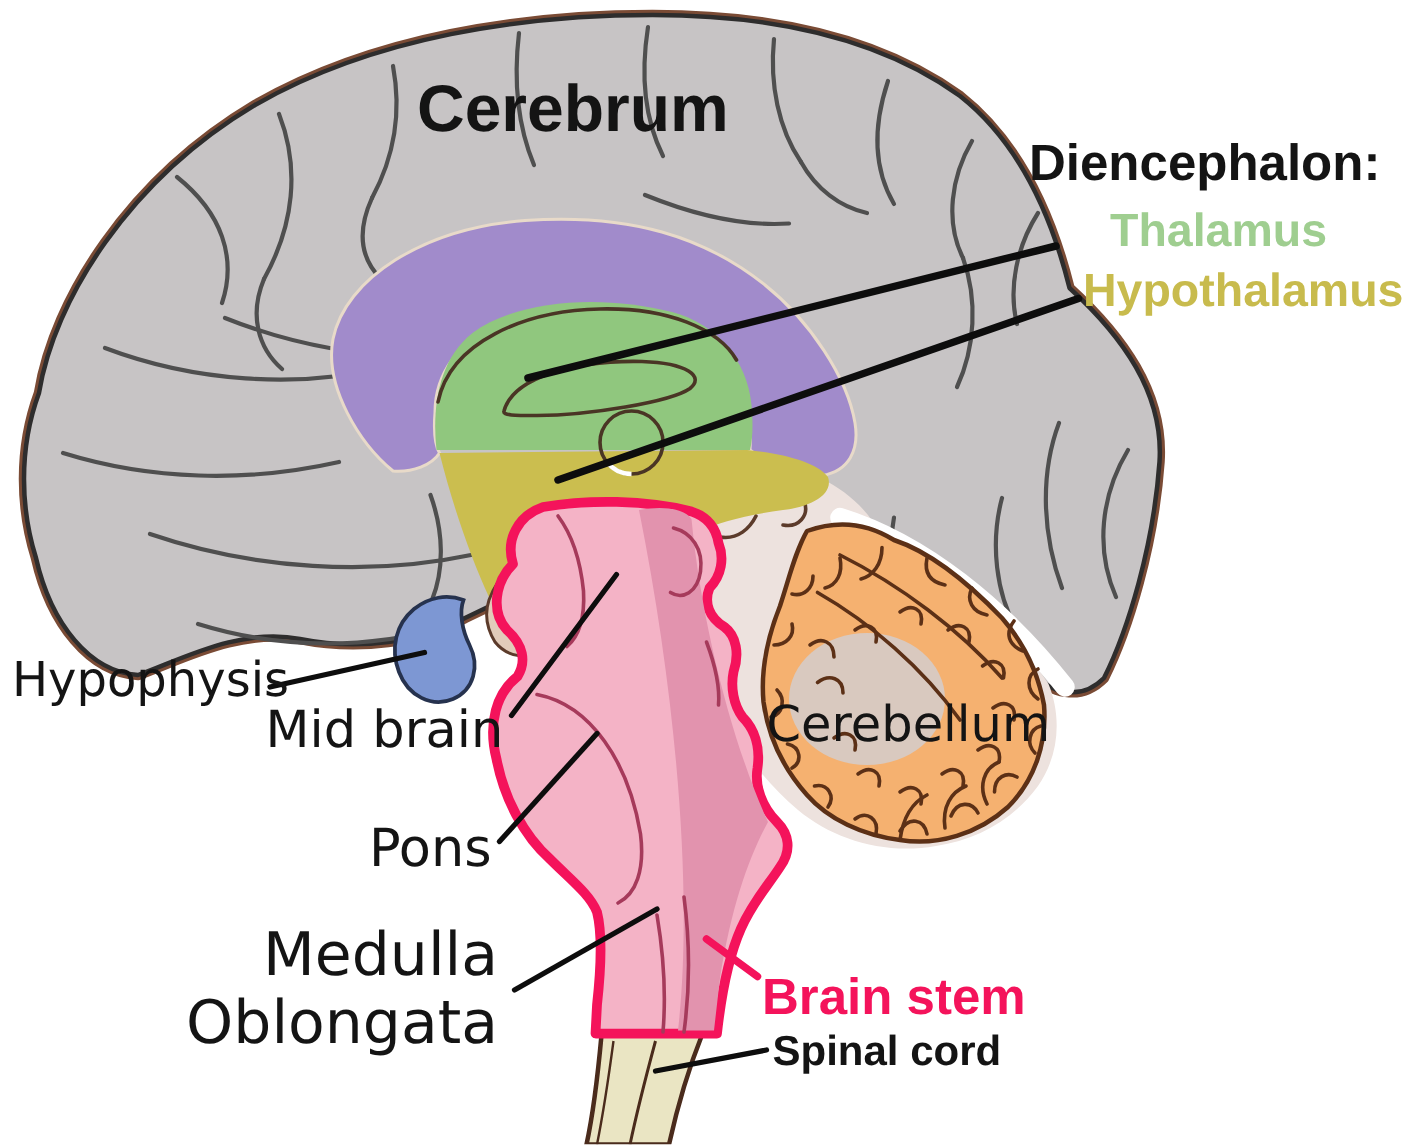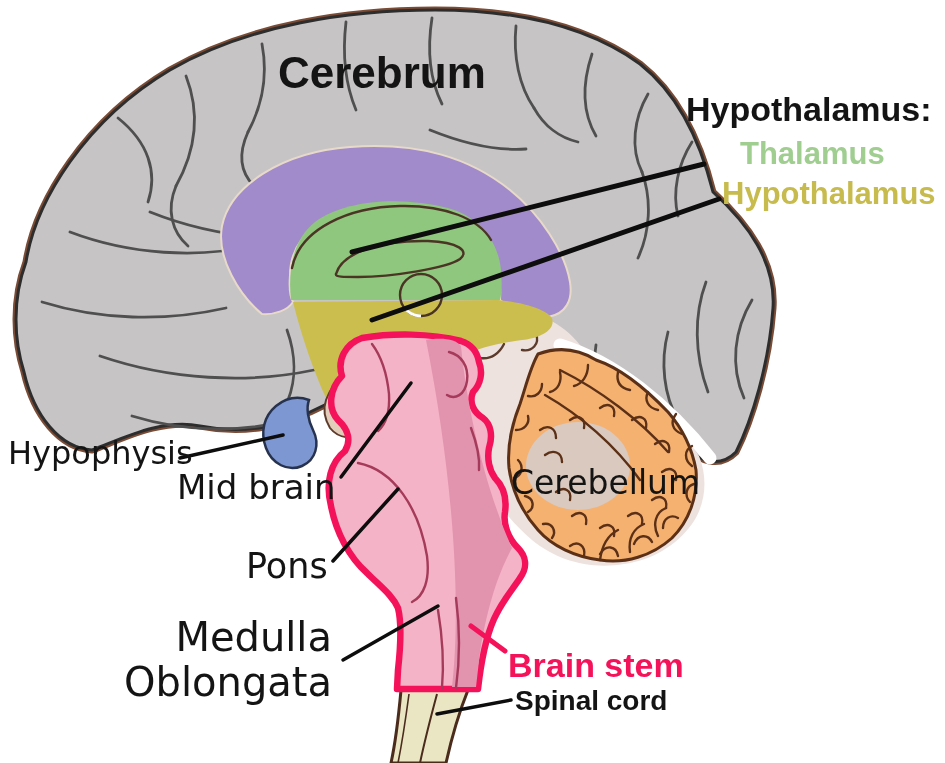--- a/index.html
+++ b/index.html
@@ -201,21 +201,21 @@
     <path d="M 180,458 L 283,435" stroke="#0d0d0d" stroke-width="3.5"></path>
     <path d="M 341,477 L 411,383" stroke="#0d0d0d" stroke-width="3.5"></path>
     <path d="M 333,561 L 398,489" stroke="#0d0d0d" stroke-width="3.5"></path>
     <path d="M 343,660 L 438,606" stroke="#0d0d0d" stroke-width="3.5"></path>
     <path d="M 471,626 L 505,651" stroke="var(--c-red)" stroke-width="5"></path>
     <path d="M 437,714 L 511,700" stroke="#0d0d0d" stroke-width="3.5"></path>
   </g>
 </svg>
 
   <div class="lbl bold lbl-cerebrum">Cerebrum</div>
-  <div class="lbl bold lbl-diencephalon">Hypothalamus:</div>
+  <div class="lbl bold lbl-diencephalon">Diencephalon:</div>
   <div class="lbl bold lbl-thalamus">Thalamus</div>
   <div class="lbl bold lbl-hypothalamus">Hypothalamus</div>
   <div class="lbl reg  lbl-hypophysis">Hypophysis</div>
   <div class="lbl reg  lbl-midbrain">Mid brain</div>
   <div class="lbl reg  lbl-pons">Pons</div>
   <div class="lbl reg  lbl-medulla">
     <div>Medulla</div>
     <div>Oblongata</div>
   </div>
   <div class="lbl reg  lbl-cerebellum">Cerebellum</div>

